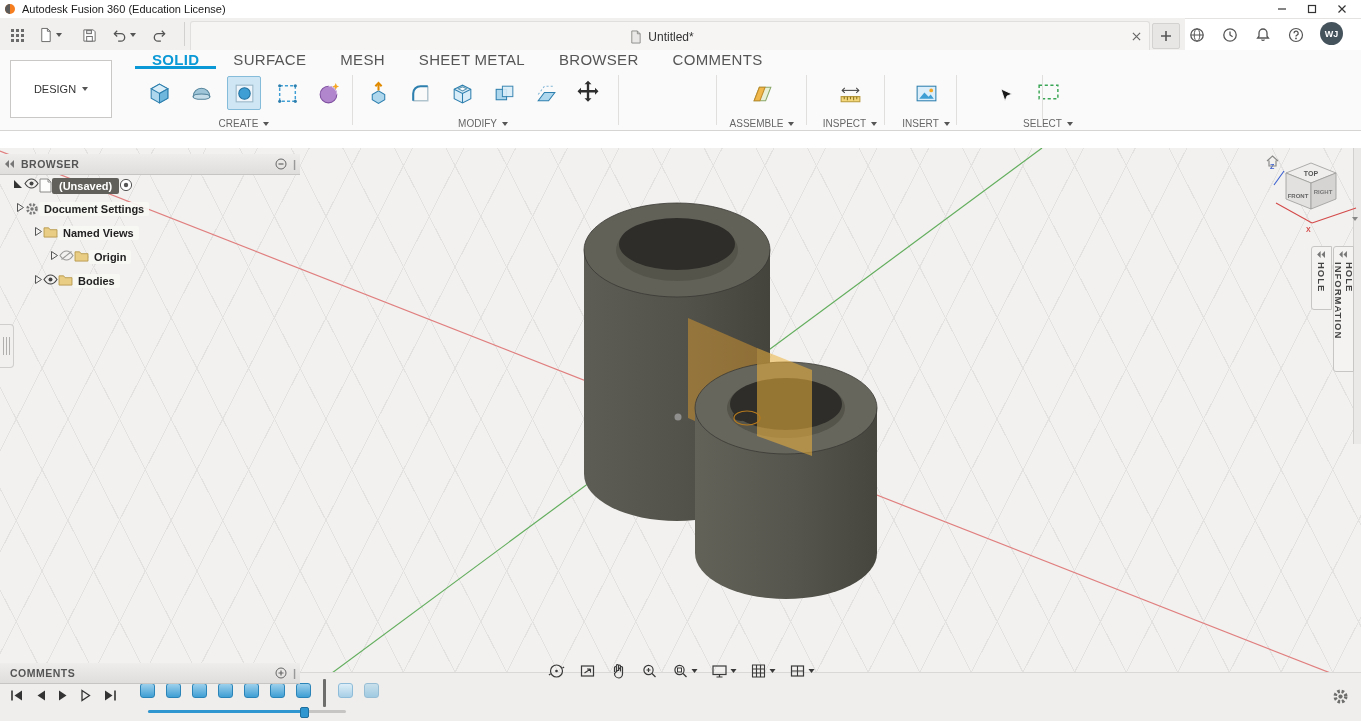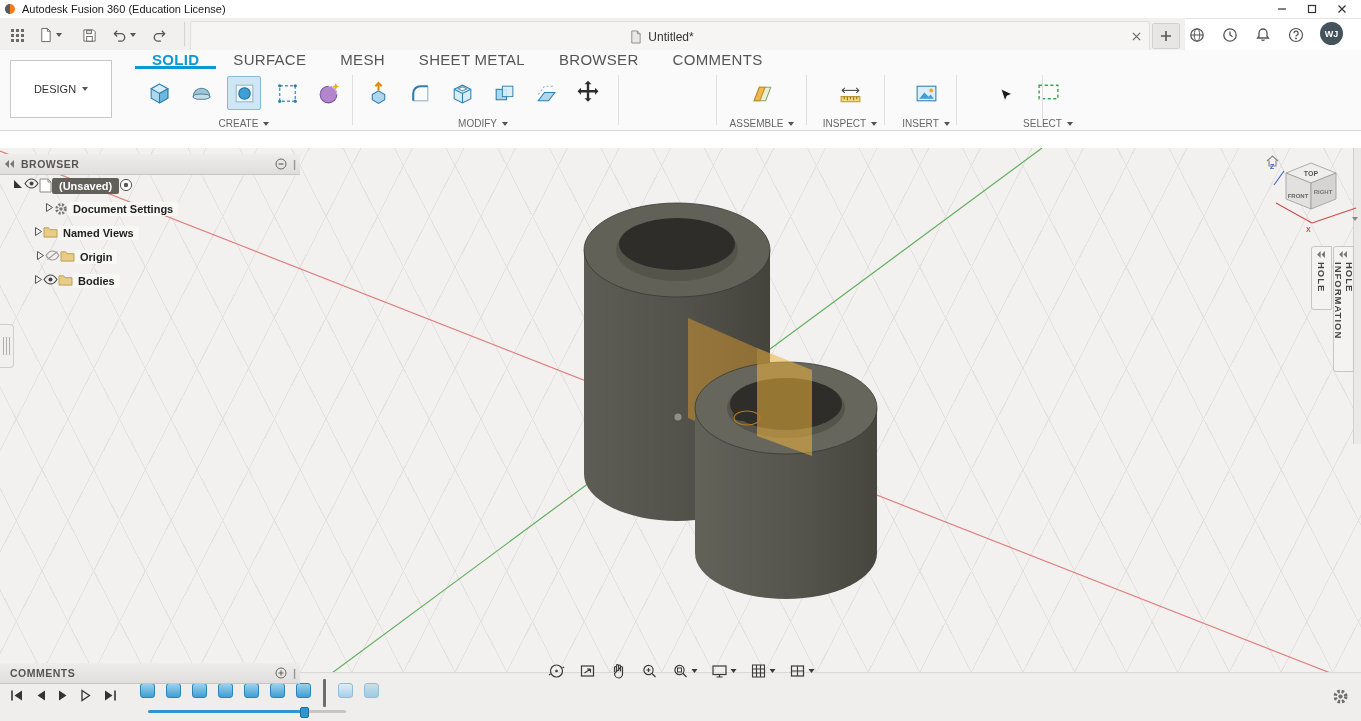--- a/index.html
+++ b/index.html
@@ -427,21 +427,21 @@
             </svg>
           </span>
         <span class="rootpill">(Unsaved)</span>
         <span>
             <svg width="14" height="14" viewBox="0 0 14 14">
               <circle cx="7" cy="7" r="5.6" fill="#fff" stroke="#555"></circle>
               <circle cx="7" cy="7" r="2.2" fill="#555"></circle>
             </svg>
           </span>
       </div>
-      <div class="trow" style="padding-left:45px">
+      <div class="trow" style="padding-left:16px">
         <span>
             <svg width="9" height="11" viewBox="0 0 9 11">
               <path d="M1.5 1.5l6 4-6 4z" fill="none" stroke="#555"></path>
             </svg>
           </span>
         <span>
             <svg width="14" height="14" viewBox="0 0 16 16">
               <circle cx="8" cy="8" r="5" fill="none" stroke="#787878" stroke-width="3.2" stroke-dasharray="2.3 1.7"></circle>
               <circle cx="8" cy="8" r="2" fill="#787878"></circle>
             </svg>
@@ -454,21 +454,21 @@
               <path d="M1.5 1.5l6 4-6 4z" fill="none" stroke="#555"></path>
             </svg>
           </span>
         <span>
             <svg width="15" height="12" viewBox="0 0 16 13">
               <path d="M1 2h5l1.5 2H15v8H1z" fill="#e9cd85" stroke="#b99b4e"></path>
             </svg>
           </span>
         <span class="tlabel">Named Views</span>
       </div>
-      <div class="trow" style="padding-left:36px">
+      <div class="trow" style="padding-left:50px">
         <span>
             <svg width="9" height="11" viewBox="0 0 9 11">
               <path d="M1.5 1.5l6 4-6 4z" fill="none" stroke="#555"></path>
             </svg>
           </span>
         <span>
             <svg width="15" height="11" viewBox="0 0 15 11">
               <path d="M1 5.5C3.2 2 5.3 1 7.5 1s4.3 1 6.5 4.5c-2.2 3.5-4.3 4.5-6.5 4.5S3.2 9 1 5.5z" fill="none" stroke="#9a9a98" stroke-width="1.1"></path>
               <path d="M2.5 9.5 12.5 1.5" stroke="#9a9a98" stroke-width="1.1"></path>
             </svg>

